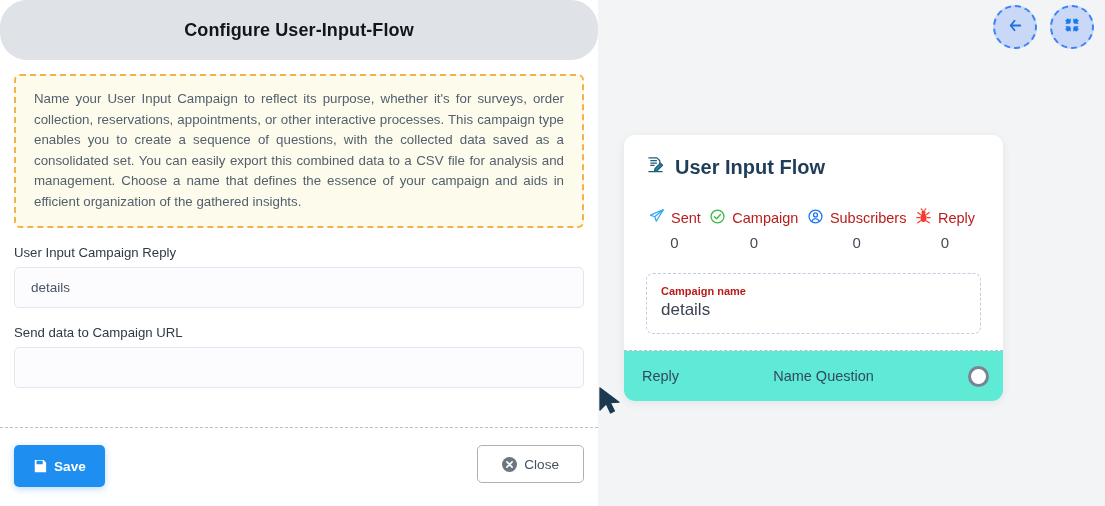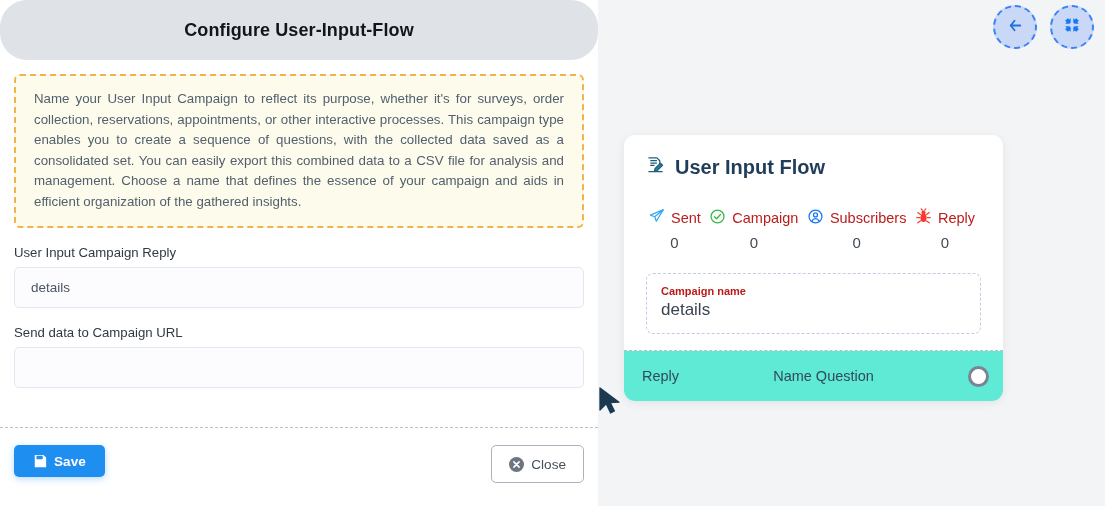--- a/index.html
+++ b/index.html
@@ -79,28 +79,28 @@
     border-radius: 5px;
     cursor: pointer;
     font-family: "Liberation Sans", sans-serif;
   }
   .btn-save {
     background: #1f8ef1;
     color: #ffffff;
     font-weight: bold;
     border: none;
     padding: 0 19px;
-    height: 32px;
+    height: 42px;
     box-shadow: 0 2px 7px rgba(31,142,241,.32);
   }
   .btn-close {
     background: #ffffff;
     color: #45505c;
     border: 1px solid #aab3bd;
-    padding: 0 17px;
+    padding: 0 24px;
     height: 38px;
   }
   .icon-floppy { width: 14px; height: 14px; display: inline-block; }
   .icon-circle-x { width: 15px; height: 15px; display: inline-block; }
 
   
   .right-panel {
     flex: 1 1 auto;
     position: relative;
     background: #f2f4f6;

